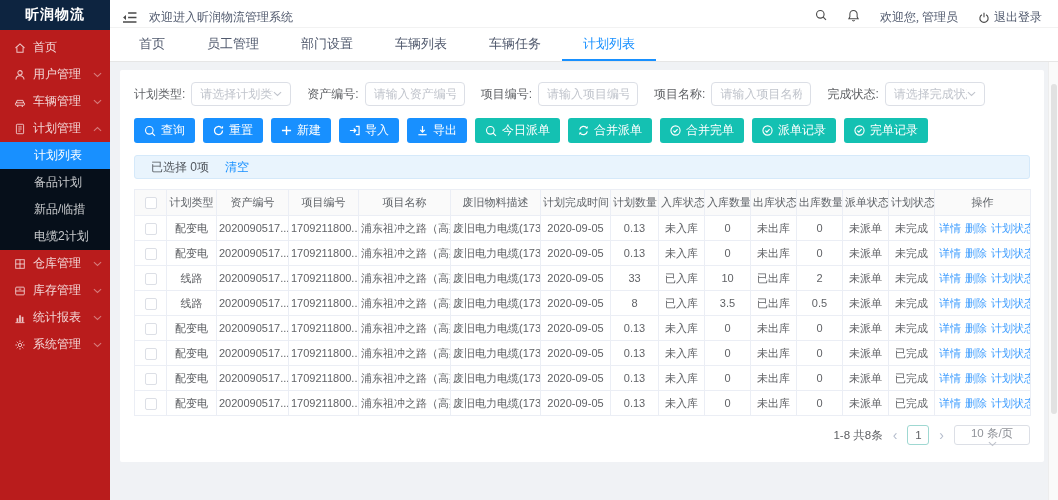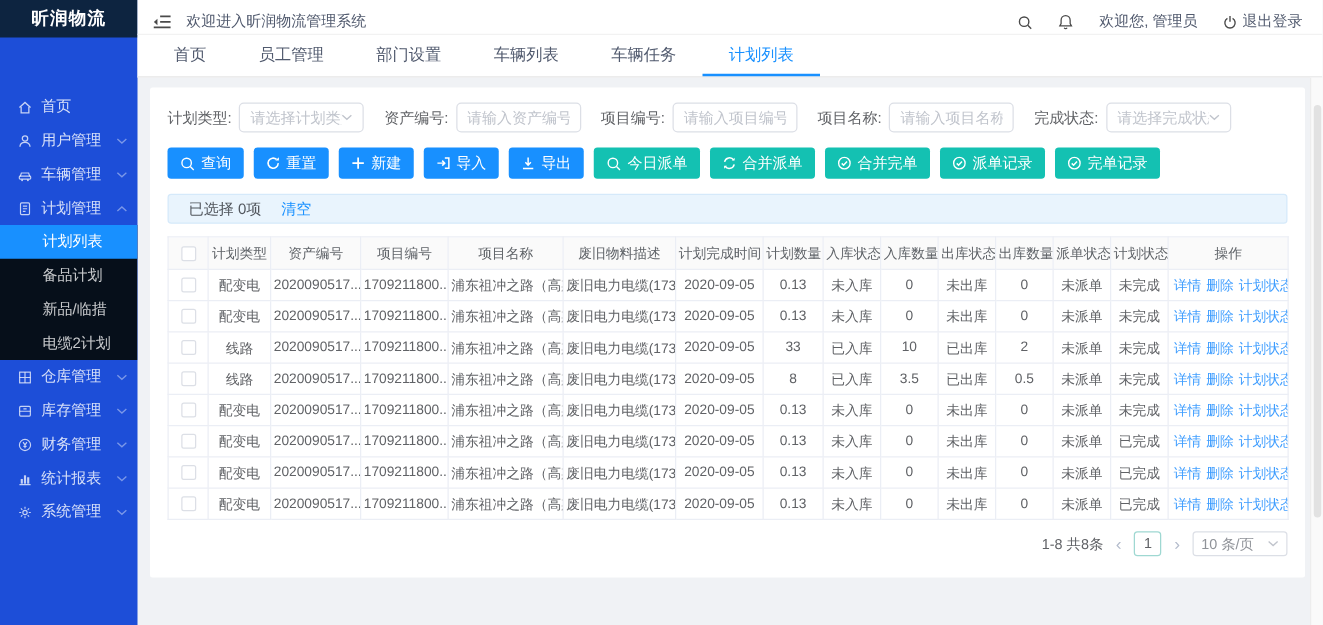--- a/index.html
+++ b/index.html
@@ -2,35 +2,35 @@
 <html style="--primary: #1890ff; --teal: #14c1b2;"><head>
 <meta charset="utf-8">
 <style>
   :root{ --primary:#1890ff; --teal:#14c1b2; }
   *{margin:0;padding:0;box-sizing:border-box;}
   html,body{width:1058px;height:500px;}
   body{font-family:"Liberation Sans","DejaVu Sans",sans-serif;background:#f0f2f5;overflow:hidden;font-size:12px;color:#333;}
   .page{display:flex;width:1058px;height:500px;position:relative;}
 
   
-  .sidebar{width:110px;flex:0 0 110px;background:#1d4ed8;color:rgba(255,255,255,.82);display:flex;flex-direction:column;gap:38px;}
+  .sidebar{width:110px;flex:0 0 110px;background:#b91c1c;color:rgba(255,255,255,.82);display:flex;flex-direction:column;}
   .logo{height:30px;background:#0d2440;color:#fff;font-size:14px;font-weight:bold;display:flex;align-items:center;justify-content:center;letter-spacing:1px;flex:0 0 30px;}
   .menu{flex:1;padding-top:4px;overflow:hidden;}
   .menu-item{height:27px;display:flex;align-items:center;padding:0 8px 0 13px;gap:7px;font-size:12px;cursor:pointer;}
   .menu-item .icon{display:flex;width:13px;justify-content:center;color:rgba(255,255,255,.75);}
   .menu-item .chev{margin-left:auto;opacity:.55;width:10px;}
   .submenu{background:#060f1a;}
   .sub-item{height:27px;display:flex;align-items:center;padding-left:34px;font-size:12px;cursor:pointer;color:rgba(255,255,255,.78);}
   .sub-item.active{background:var(--primary);color:#fff;}
 
   
   .main{flex:1;display:flex;flex-direction:column;min-width:0;}
   .topbar{height:28px;flex:0 0 28px;background:#fff;display:flex;align-items:center;gap:12px;padding:8px 16px 0 12px;font-size:12px;color:#515a6e;border-bottom:1px solid #f2f2f2;}
   .topbar .icon{display:flex;color:#4a4a4a;}
-  .top-right{margin-left:auto;display:flex;align-items:center;gap:20px;}
+  .top-right{margin-left:auto;display:flex;align-items:flex-start;gap:20px;font-family:Liberation Serif, serif;}
   .logout{display:flex;align-items:center;gap:4px;cursor:pointer;color:#515a6e;}
   .greeting{cursor:pointer;}
 
   .tabsbar{height:34px;flex:0 0 34px;background:#fff;border-bottom:1px solid #e6e6e6;display:flex;align-items:stretch;padding-left:8px;}
   .tab{display:flex;align-items:center;padding:0 21px;font-size:13px;color:#515a6e;cursor:pointer;border-bottom:2px solid transparent;}
   .tab.active{color:var(--primary);border-bottom-color:var(--primary);}
 
   .content{flex:1;padding:8px 14px 0 10px;overflow:hidden;}
   .card{background:#fff;height:392px;padding:12px 14px 0;border-radius:2px;}
 
@@ -58,21 +58,21 @@
   table{margin-top:10px;width:100%;border-collapse:collapse;table-layout:fixed;font-size:11px;color:#606266;}
   th,td{border:1px solid #ebeef5;height:25px;text-align:center;overflow:hidden;white-space:nowrap;padding:0 2px;}
   th{background:#fafafa;color:#5f6368;font-weight:normal;height:26px;}
   .cb{width:12px;height:12px;border:1px solid #dcdfe6;border-radius:2px;background:#fff;display:inline-block;vertical-align:middle;cursor:pointer;}
   .ops a{color:#409eff;margin:0 2px;cursor:pointer;text-decoration:none;}
 
   
   .pagination{display:flex;justify-content:flex-end;align-items:center;gap:10px;margin-top:9px;color:#606266;font-size:11.5px;}
   .pg-arrow{color:#b4bccc;font-size:14px;cursor:pointer;line-height:1;}
   .pg-page{min-width:22px;height:20px;border:1px solid #9fd8d2;border-radius:3px;display:flex;align-items:center;justify-content:center;background:#fff;cursor:pointer;}
-  .pg-size{width:76px;height:20px;border:1px solid #dcdfe6;border-radius:3px;display:flex;align-items:center;justify-content:space-between;padding:0 6px;color:#909399;cursor:pointer;background:#fff;}
+  .pg-size{width:76px;height:20px;border:1px solid #dcdfe6;border-radius:3px;display:flex;align-items:center;justify-content:space-between;padding:0 6px;color:#909399;cursor:pointer;background:#fff;flex-direction:column;}
   .pg-size .arr{display:flex;color:#c0c4cc;}
 
   
   .scrollbar{position:absolute;right:0;top:62px;width:10px;height:438px;background:#fafafa;border-left:1px solid #ededed;}
   .scrollbar .thumb{position:absolute;left:2px;top:22px;width:6px;height:330px;background:#e2e2e2;border-radius:3px;cursor:pointer;}
 </style>
 </head>
 <body>
 
 <div class="page">
@@ -154,34 +154,20 @@
           </span>
         </div>
         <div class="menu-item">
           <span class="icon">
             <svg viewBox="0 0 14 14" width="12" height="12">
               <rect x="2" y="2.5" width="10" height="9" rx="1" fill="none" stroke="currentColor" stroke-width="1.1"></rect>
               <path d="M2 7h10M5.5 4.8h3" stroke="currentColor" stroke-width="1.1"></path>
             </svg>
           </span>
           <span class="mi-label">库存管理</span>
-          <span class="icon chev">
-            <svg viewBox="0 0 10 6" width="9" height="6">
-              <path d="M1 1l4 3.6L9 1" stroke="currentColor" stroke-width="1.2" fill="none"></path>
-            </svg>
-          </span>
-        </div>
-        <div class="menu-item">
-          <span class="icon">
-            <svg viewBox="0 0 14 14" width="12" height="12">
-              <circle cx="7" cy="7" r="5.2" fill="none" stroke="currentColor" stroke-width="1.1"></circle>
-              <path d="M5.2 4.4L7 6.9l1.8-2.5M7 6.9v3.2M5.5 8.2h3" fill="none" stroke="currentColor" stroke-width="1.1"></path>
-            </svg>
-          </span>
-          <span class="mi-label">财务管理</span>
           <span class="icon chev">
             <svg viewBox="0 0 10 6" width="9" height="6">
               <path d="M1 1l4 3.6L9 1" stroke="currentColor" stroke-width="1.2" fill="none"></path>
             </svg>
           </span>
         </div>
         <div class="menu-item">
           <span class="icon">
             <svg viewBox="0 0 14 14" width="12" height="12">
               <path d="M1.8 12.4h10.4" stroke="currentColor" stroke-width="1.1"></path>

